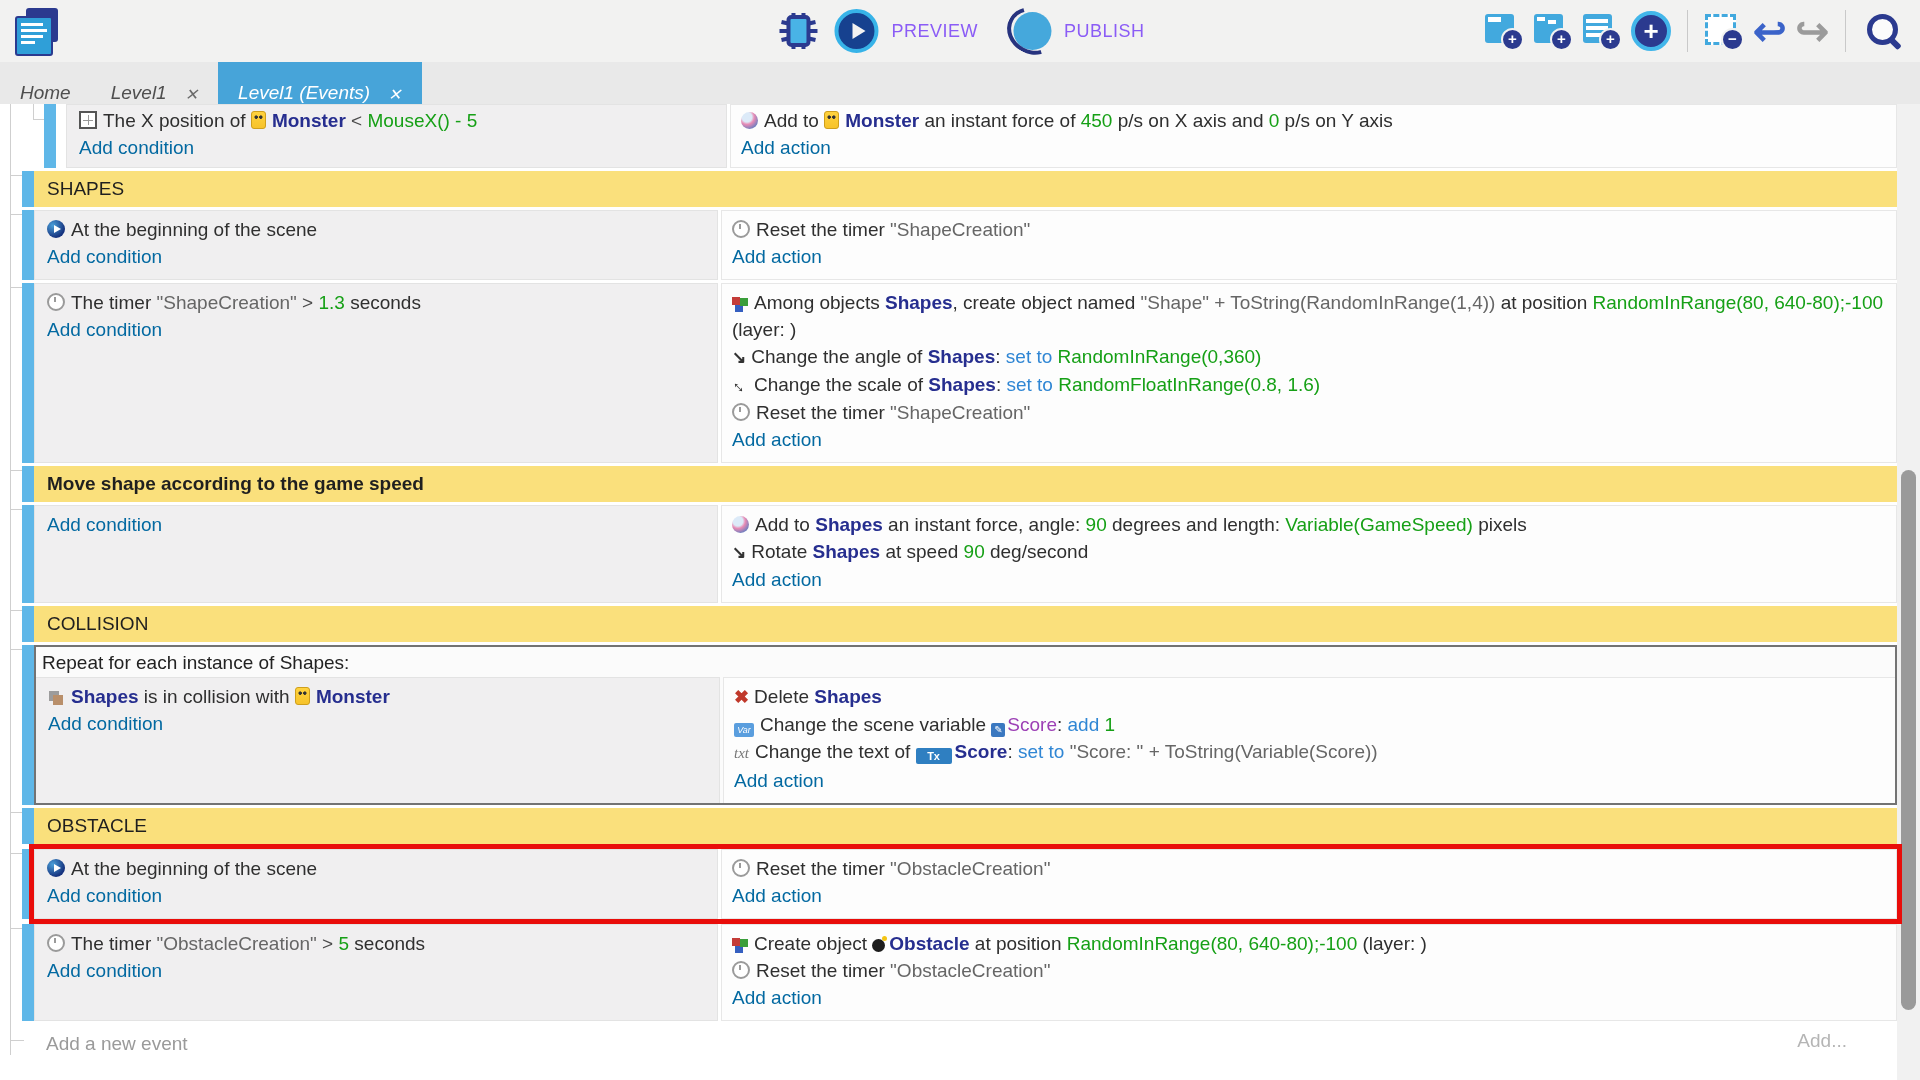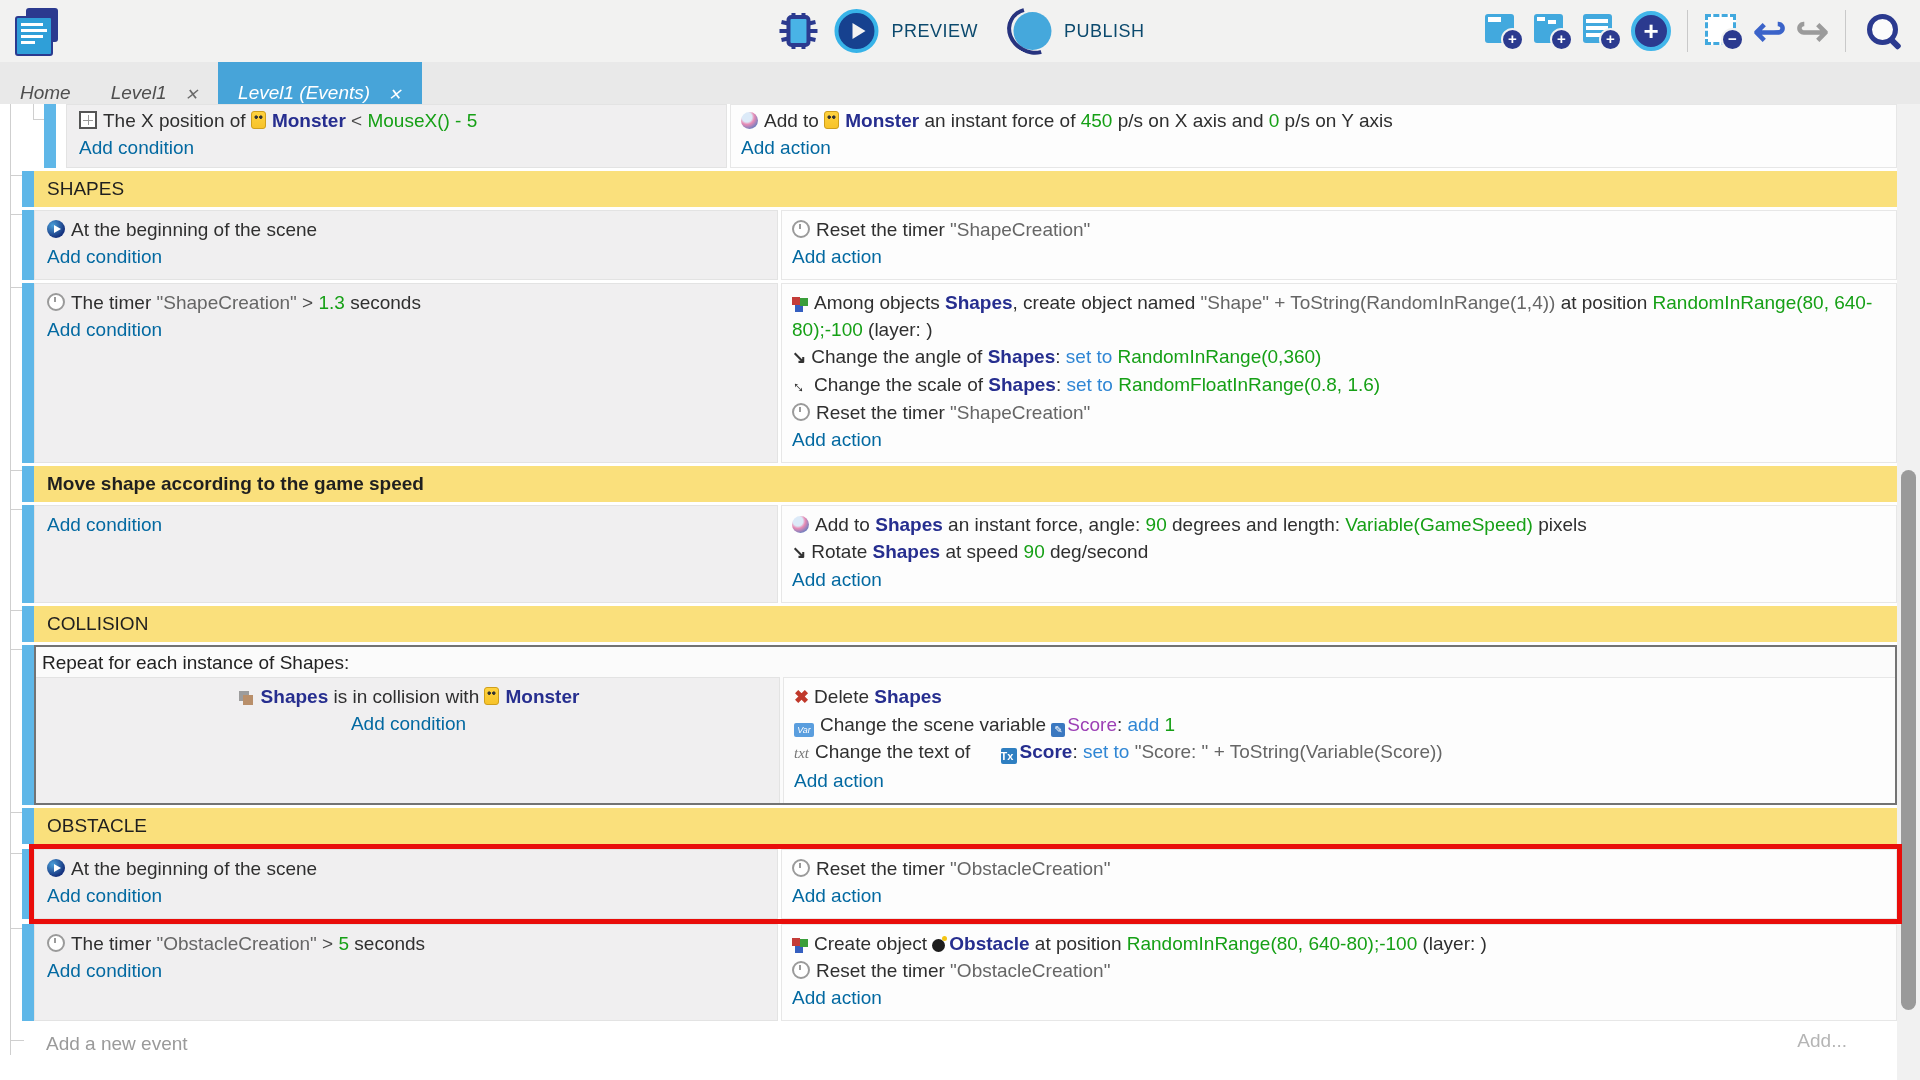--- a/index.html
+++ b/index.html
@@ -12,21 +12,21 @@
   .app-icon{position:relative;width:50px;height:50px;margin-left:12px;cursor:pointer;}
   .app-icon .back{position:absolute;right:4px;top:2px;width:32px;height:34px;background:#2b3a8f;border-radius:3px;}
   .app-icon .front{position:absolute;left:3px;top:10px;width:34px;height:36px;background:#2f9fd8;border-radius:3px;border:2px solid #2b3a8f;}
   .app-icon .front i{position:absolute;left:4px;height:3px;background:#fff;}
   .app-icon .front i:nth-child(1){top:5px;width:22px;}
   .app-icon .front i:nth-child(2){top:11px;width:26px;}
   .app-icon .front i:nth-child(3){top:17px;width:22px;}
   .app-icon .front i:nth-child(4){top:23px;width:14px;}
 
   .center-tools{position:absolute;left:50%;transform:translateX(-50%);display:flex;align-items:center;gap:13px;}
-  .tb-label{font-size:18px;color:#0c4a6e;letter-spacing:.5px;cursor:pointer;}
+  .tb-label{font-size:18px;color:#8b5cf6;letter-spacing:.5px;cursor:pointer;}
   .tb-play{width:36px;height:36px;border-radius:50%;background:#16418f;border:4px solid #37b3e8;display:flex;align-items:center;justify-content:center;cursor:pointer;}
   .tb-play .tri{width:0;height:0;border-left:13px solid #f2f2f2;border-top:8px solid transparent;border-bottom:8px solid transparent;margin-left:4px;}
   .tb-globe{width:38px;height:38px;border-radius:50%;background:#45a8dc;position:relative;margin-left:22px;cursor:pointer;}
   .tb-globe::after{content:"";position:absolute;left:-7px;top:-4px;right:-7px;bottom:-4px;border-radius:50%;border:4px solid transparent;border-left-color:#27337e;border-bottom-color:#27337e;transform:rotate(28deg);}
   .tb-debug{cursor:pointer;display:flex;}
 
   .right-tools{position:absolute;right:16px;top:0;height:62px;display:flex;align-items:center;gap:9px;}
   .ti{width:40px;height:40px;position:relative;display:inline-block;cursor:pointer;}
   .ti .sq{position:absolute;left:1px;top:3px;width:29px;height:29px;background:#42a9de;border-radius:3px;}
   .ti .badge{position:absolute;right:0;bottom:0;width:19px;height:19px;border-radius:50%;background:#2b3a8f;border:2px solid #f2f2f1;color:#fff;font-size:15px;font-weight:bold;line-height:18px;text-align:center;}
@@ -59,37 +59,37 @@
   .bluebar{position:absolute;left:22px;top:0;bottom:0;width:12px;background:#5fb7e8;cursor:pointer;}
   .rowwrap.nested{padding-left:66px;}
   .rowwrap.nested .bluebar{left:44px;}
   .rowwrap.nested .tree2v{position:absolute;left:33px;top:0;height:15px;border-left:1px solid #cfcfcf;}
   .rowwrap.nested .tree2h{position:absolute;left:33px;top:15px;width:11px;border-top:1px solid #cfcfcf;}
 
   .group{background:#fae07c;height:36px;display:flex;align-items:center;padding-left:13px;font-size:19px;color:#1f1f1f;cursor:pointer;}
   .group.gsub{font-weight:bold;}
 
   .event{display:flex;gap:3px;}
-  .cond{width:744px;background:#f0eff0;border:1px solid #e3e3e3;padding:5px 10px 9px 12px;box-sizing:border-box;}
+  .cond{width:684px;background:#f0eff0;border:1px solid #e3e3e3;padding:5px 10px 9px 12px;box-sizing:border-box;}
   .nested .cond{width:661px;}
   .acts{flex:1;background:#fdfdfd;border:1px solid #e7e7e7;padding:5px 10px 9px 10px;box-sizing:border-box;}
   .cline,.aline{font-size:19px;line-height:27px;color:#2f2f2f;cursor:pointer;white-space:normal;}
   .ph{font-size:19px;line-height:27px;color:#0369a1;cursor:pointer;}
   .t{color:#2f2f2f;}
   .obj{color:#262e8f;font-weight:bold;}
   .grn{color:#16a016;}
   .lnk{color:#2f86d4;}
   .str{color:#666;}
   .op{color:#4a4a4a;}
   .pur{color:#9c3fb5;}
 
   .foreach{background:#fbfbfb;border:2px solid #737373;}
   .fe-header{font-size:19px;line-height:24px;color:#222;padding:4px 0 2px 6px;background:#fbfbfb;cursor:pointer;}
   .foreach .event{margin:0;}
-  .foreach .cond{border-left:none;border-bottom:none;text-align:center;}
+  .foreach .cond{border-left:none;border-bottom:none;}
   .foreach .acts{border-right:none;border-bottom:none;}
 
   .rowwrap.hl .event{box-shadow:0 0 0 5px #e90d0a;position:relative;z-index:3;}
   .rowwrap.hl{margin-top:5px;margin-bottom:5px;}
 
   .footer-row{position:relative;padding-left:46px;padding-top:6px;height:36px;}
   .footer-row .ftick{position:absolute;left:10px;top:16px;width:14px;border-top:1px solid #cfcfcf;}
   .add-new-event{font-size:19px;color:#9a9a9a;line-height:27px;cursor:pointer;display:inline-block;}
   .add-more{position:absolute;right:50px;top:6px;font-size:19px;color:#b5b5b5;cursor:pointer;}
 
@@ -111,21 +111,21 @@
   .i-glyph{font-size:17px;font-weight:bold;color:#333;margin-right:5px;}
   .i-scale{display:inline-block;transform:rotate(45deg);}
   .i-collision{width:10px;height:10px;background:#b98f6a;box-shadow:-4px -4px 0 #9c9c9c;margin-left:5px;margin-right:8px;}
   .i-monster{width:13px;height:16px;background:#ffd23e;border:1px solid #cf9f1c;border-radius:3px;
      background-image:radial-gradient(circle at 32% 32%,#333 1.4px,transparent 2px),radial-gradient(circle at 68% 32%,#333 1.4px,transparent 2px),linear-gradient(#ffd23e,#f7c32a);}
   .i-delete{font-size:18px;font-weight:bold;color:#c0392b;margin-right:5px;}
   .i-sound{width:15px;height:15px;border-radius:50%;background:radial-gradient(circle,#3c3c3c 0 25%,#bbb 30% 45%,#3c3c3c 50% 100%);}
   .i-var{min-width:18px;height:14px;border-radius:2px;background:#5a9ede;color:#fff;font-size:9px;font-style:italic;line-height:14px;text-align:center;padding:0 1px;}
   .i-varpencil{width:14px;height:14px;border-radius:2px;background:#3a78c0;color:#fff;font-size:10px;line-height:14px;text-align:center;margin-right:2px;}
   .i-txt{font-style:italic;color:#777;font-size:15px;font-family:"Liberation Serif",serif;margin-right:6px;}
-  .i-textobj{width:16px;height:16px;border-radius:2px;background:#2f7fc1;color:#fff;font-size:11px;font-weight:bold;line-height:16px;margin-right:3px;margin-left:25px;}
+  .i-textobj{width:36px;height:16px;border-radius:2px;background:#2f7fc1;color:#fff;font-size:11px;font-weight:bold;line-height:16px;text-align:center;margin-right:3px;}
   .i-bomb{width:13px;height:13px;border-radius:50%;background:#1c1c1c;position:relative;margin-right:4px;}
   .i-bomb::after{content:"";position:absolute;right:-2px;top:-3px;width:5px;height:5px;border-radius:50%;background:#f4c514;}
 </style>
 </head>
 <body>
 
 <div class="app">
 
   <div class="toolbar">
     <div class="app-icon">

